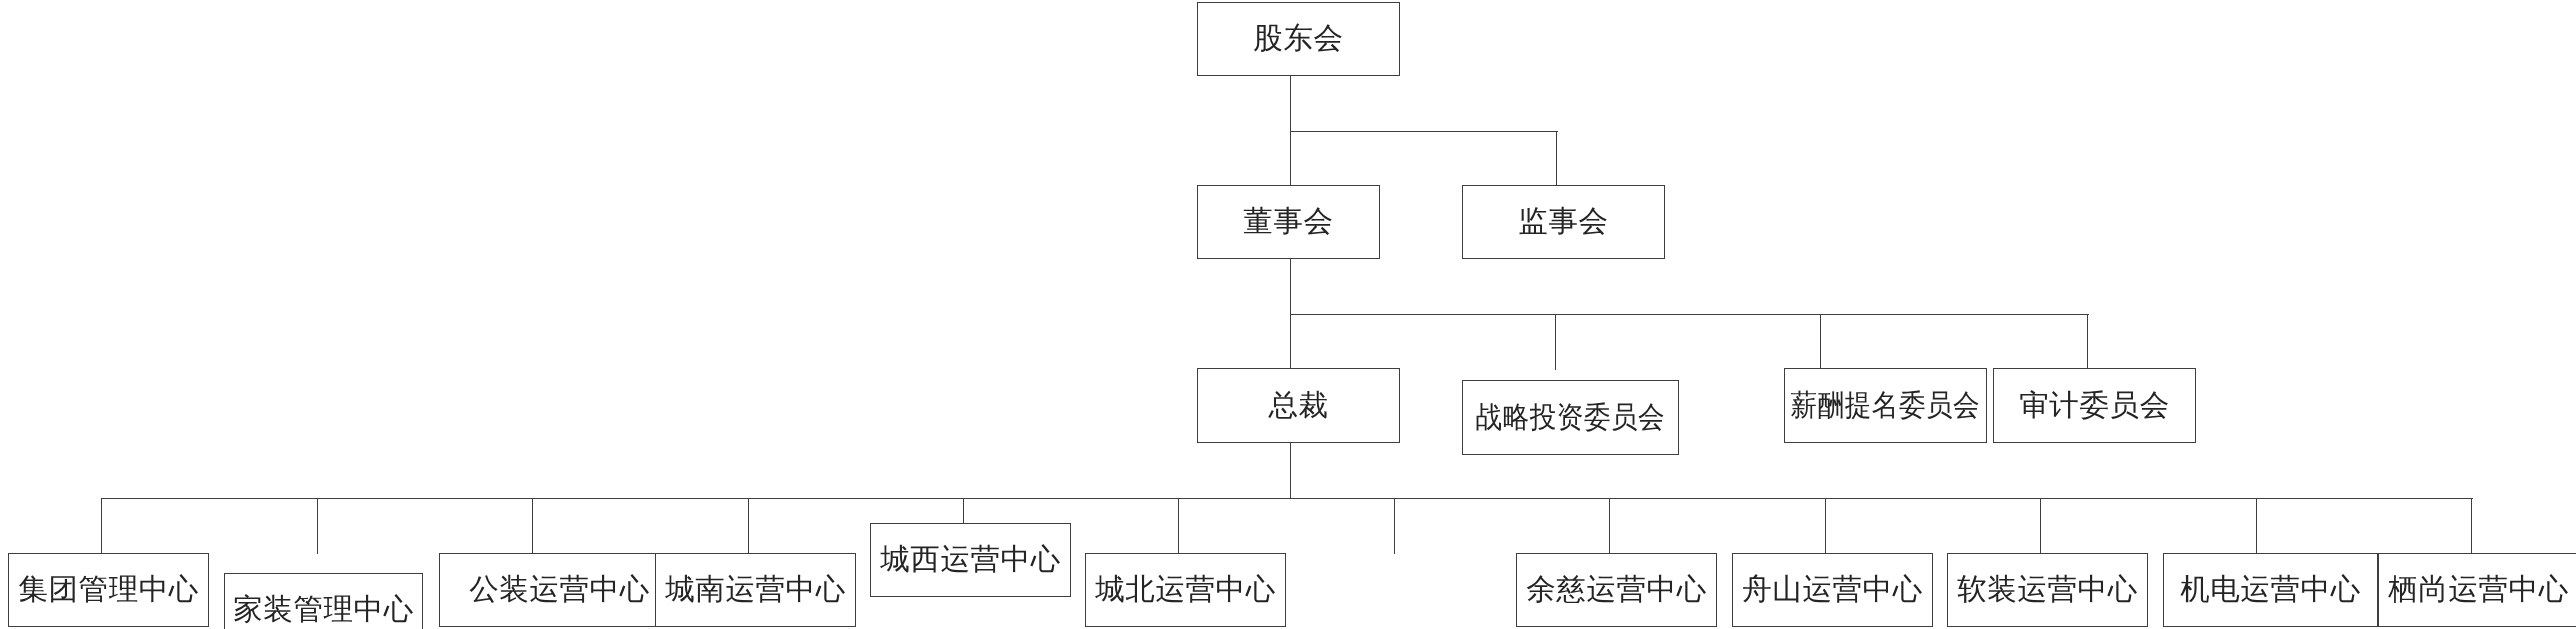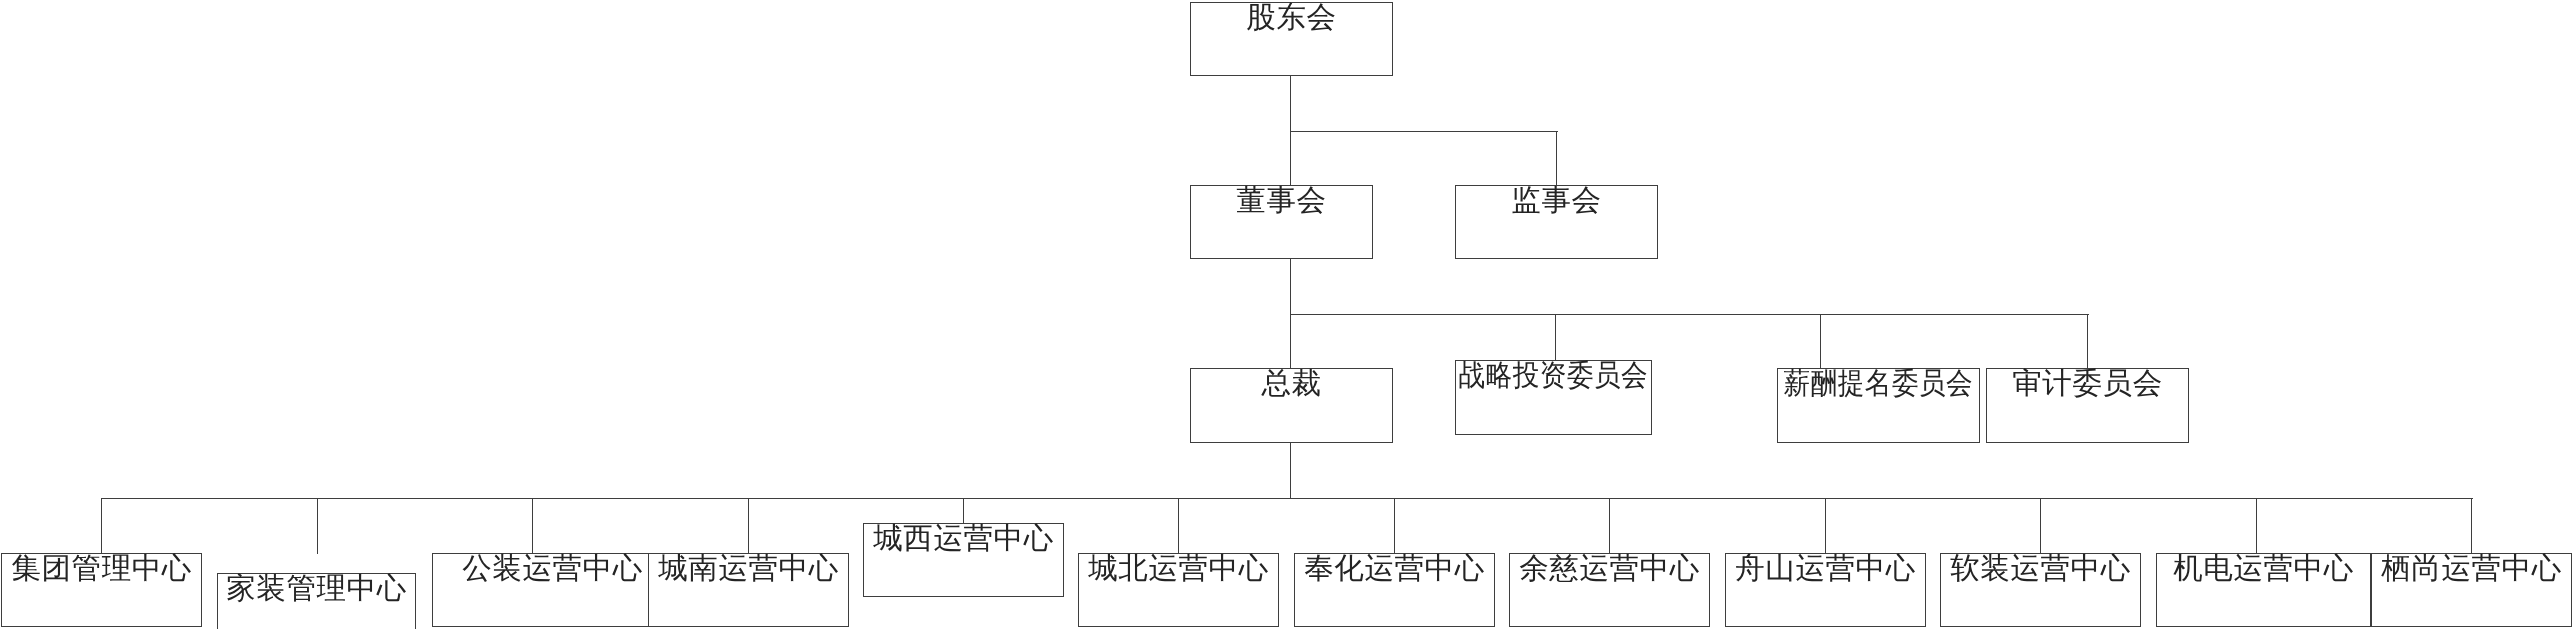--- a/index.html
+++ b/index.html
@@ -1,20 +1,20 @@
 <!DOCTYPE html>
 <html style="font-size:9.8px"><head>
 <meta charset="utf-8">
 <style>
   html,body{margin:0;padding:0;background:#ffffff;}
   body{width:2576px;height:629px;overflow:hidden;
        font-family:"DejaVu Sans","Liberation Sans",sans-serif;}
   .stage{position:relative;width:2576px;height:629px;background:#ffffff;}
   .node{position:absolute;box-sizing:border-box;border:1.8px solid #3e3e3e;background:#ffffff;
-        display:flex;justify-content:center;}
+        display:flex;align-items:center;justify-content:center;margin-left:7px;}
   .lbl{font-size:29.5px;color:#242424;white-space:nowrap;letter-spacing:0.6px;line-height:1;}
   .squeeze{display:inline-block;transform:scaleX(0.90);transform-origin:center center;}
   .vl,.hl{position:absolute;background:#3e3e3e;}
   .vl{width:1.2px;}
   .hl{height:1.2px;}
 </style>
 </head>
 <body>
 
 <div class="stage">
@@ -51,21 +51,21 @@
   <div class="node" style="left:1190px;top:185px;width:183px;height:74px">
     <span class="lbl">董事会</span>
   </div>
   <div class="node" style="left:1455px;top:185px;width:203px;height:74px">
     <span class="lbl">监事会</span>
   </div>
 
   <div class="node" style="left:1190px;top:368px;width:203px;height:75px">
     <span class="lbl">总裁</span>
   </div>
-  <div class="node" style="left:1455px;top:360px;width:197px;height:75px">
+  <div class="node" style="left:1455px;top:380px;width:217px;height:75px">
     <span class="lbl squeeze">战略投资委员会</span>
   </div>
   <div class="node" style="left:1777px;top:368px;width:203px;height:75px">
     <span class="lbl squeeze">薪酬提名委员会</span>
   </div>
   <div class="node" style="left:1986px;top:368px;width:203px;height:75px">
     <span class="lbl">审计委员会</span>
   </div>
 
   <div class="node" style="left:1.2px;top:553px;width:201px;height:74px">
@@ -79,23 +79,20 @@
   </div>
   <div class="node" style="left:648px;top:553px;width:201px;height:74px">
     <span class="lbl">城南运营中心</span>
   </div>
   <div class="node" style="left:863px;top:523px;width:201px;height:74px">
     <span class="lbl">城西运营中心</span>
   </div>
   <div class="node" style="left:1078px;top:553px;width:201px;height:74px">
     <span class="lbl">城北运营中心</span>
   </div>
-  <div class="node" style="left:1294px;top:553px;width:201px;height:74px">
-    <span class="lbl">奉化运营中心</span>
-  </div>
   <div class="node" style="left:1509px;top:553px;width:201px;height:74px">
     <span class="lbl">余慈运营中心</span>
   </div>
   <div class="node" style="left:1725px;top:553px;width:201px;height:74px">
     <span class="lbl">舟山运营中心</span>
   </div>
   <div class="node" style="left:1940px;top:553px;width:201px;height:74px">
     <span class="lbl">软装运营中心</span>
   </div>
   <div class="node" style="left:2156px;top:553px;width:215px;height:74px">

